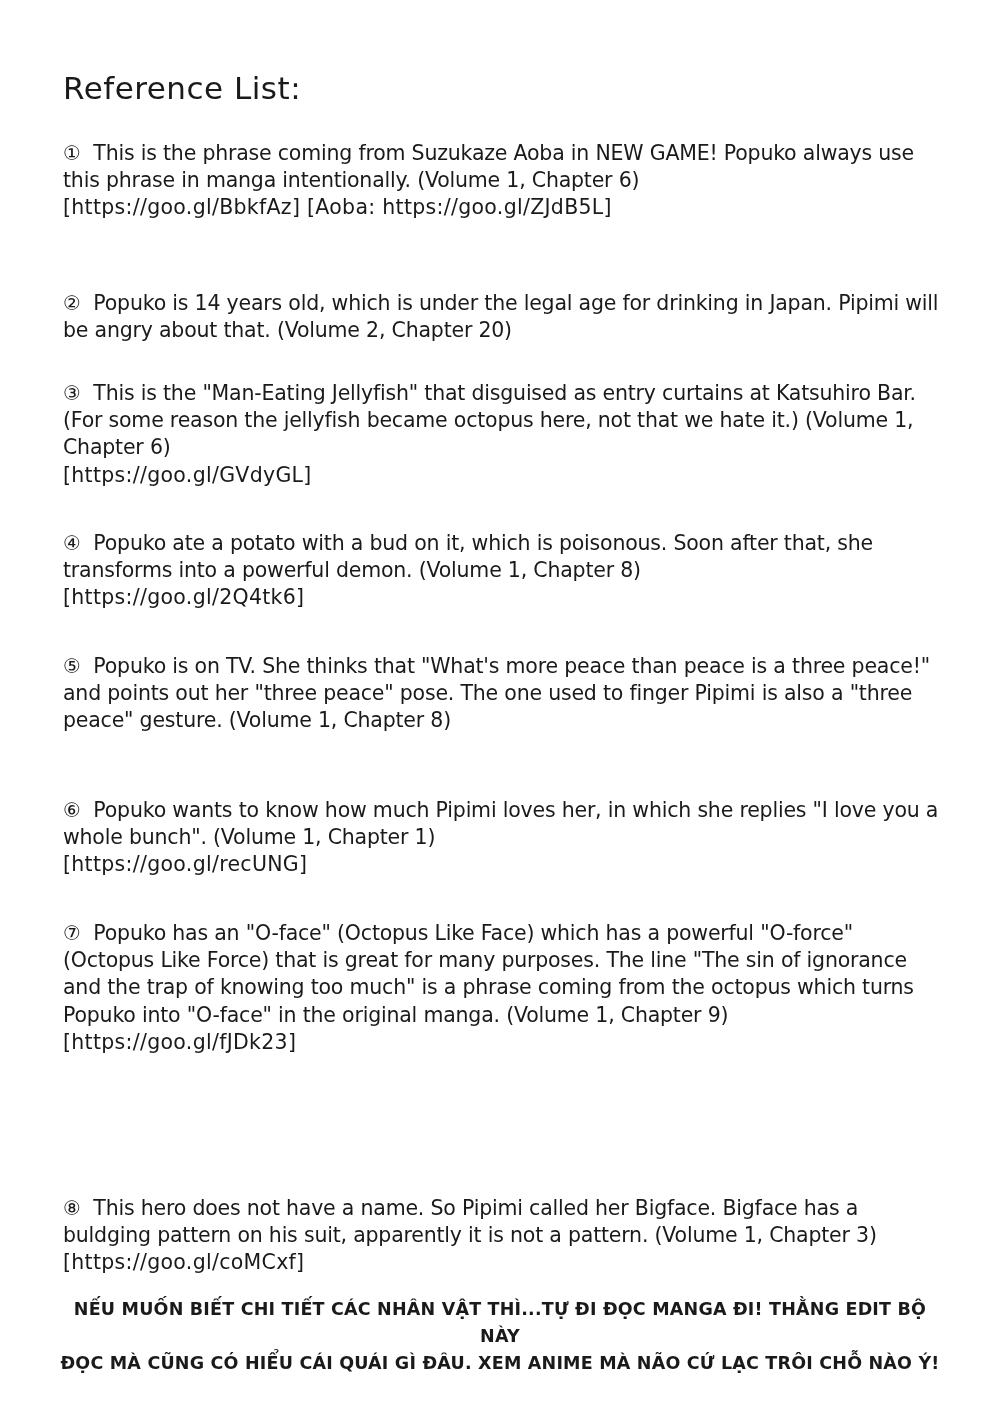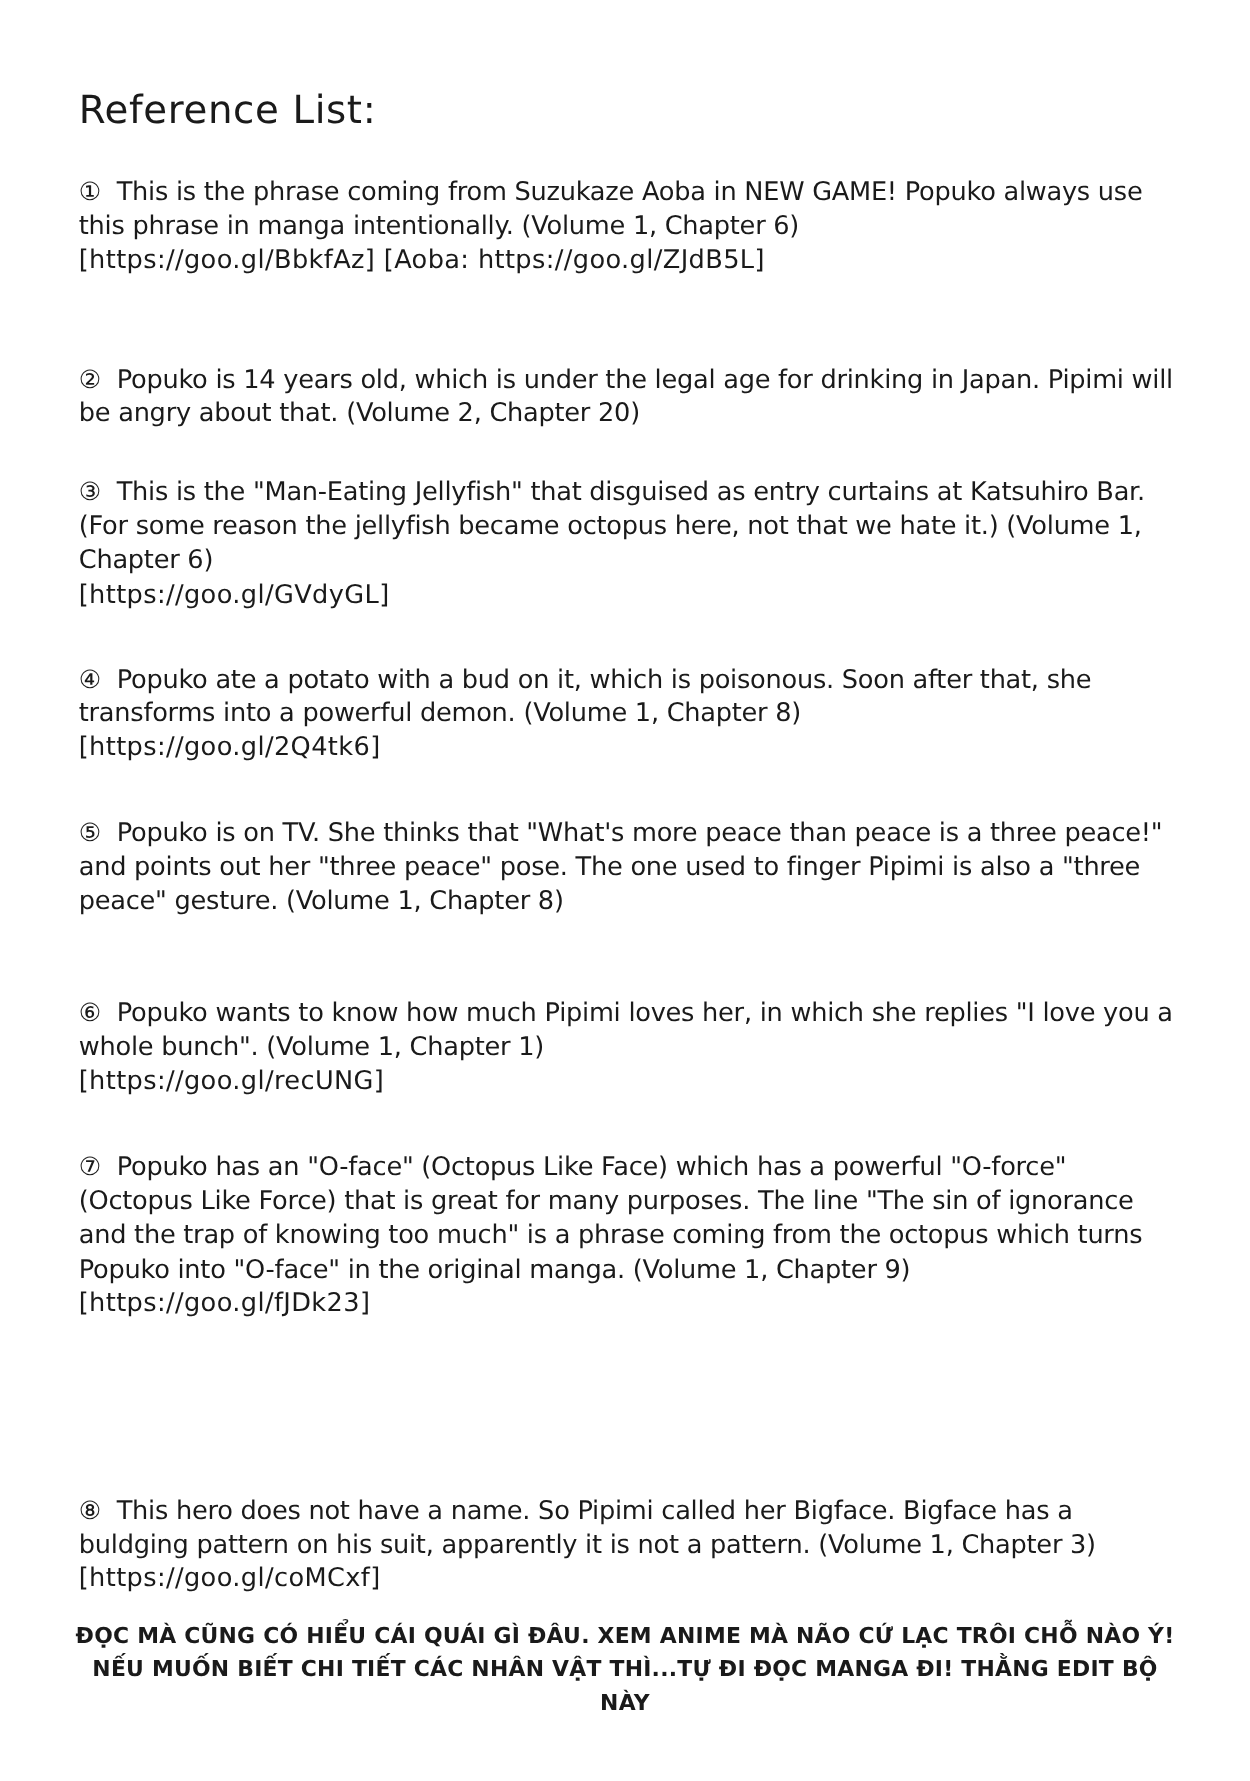--- a/index.html
+++ b/index.html
@@ -101,15 +101,15 @@
   <span class="link">[https://goo.gl/fJDk23]</span>
 </div>
 
 <div class="ref-entry" style="top:1183px;margin-top:12px;">
   <span class="num">⑧</span>
   <span class="body-text">This hero does not have a name. So Pipimi called her Bigface. Bigface has a buldging pattern on his suit, apparently it is not a pattern. (Volume 1, Chapter 3)</span>
   <span class="link">[https://goo.gl/coMCxf]</span>
 </div>
 
 <div class="footer-note">
+  <span>Nếu muốn biết chi tiết các nhân vật thì...tự đi đọc manga đi! Thằng edit bộ này</span>
   <span>đọc mà cũng có hiểu cái quái gì đâu. Xem anime mà não cứ lạc trôi chỗ nào ý!</span>
-  <span>Nếu muốn biết chi tiết các nhân vật thì...tự đi đọc manga đi! Thằng edit bộ này</span>
 </div>
 
 </body></html>

